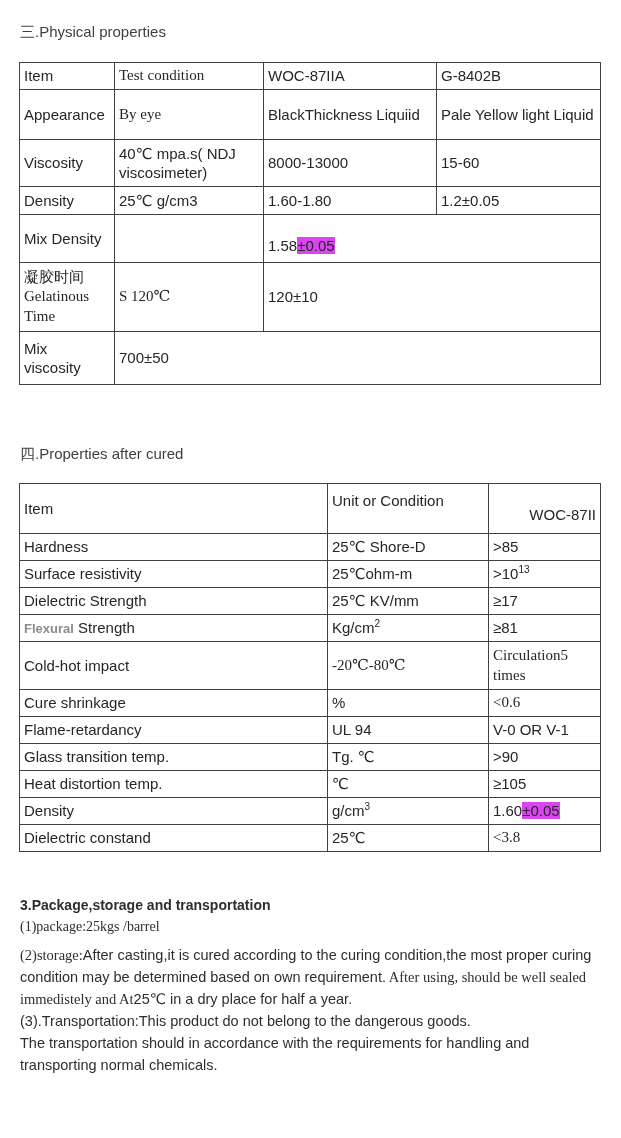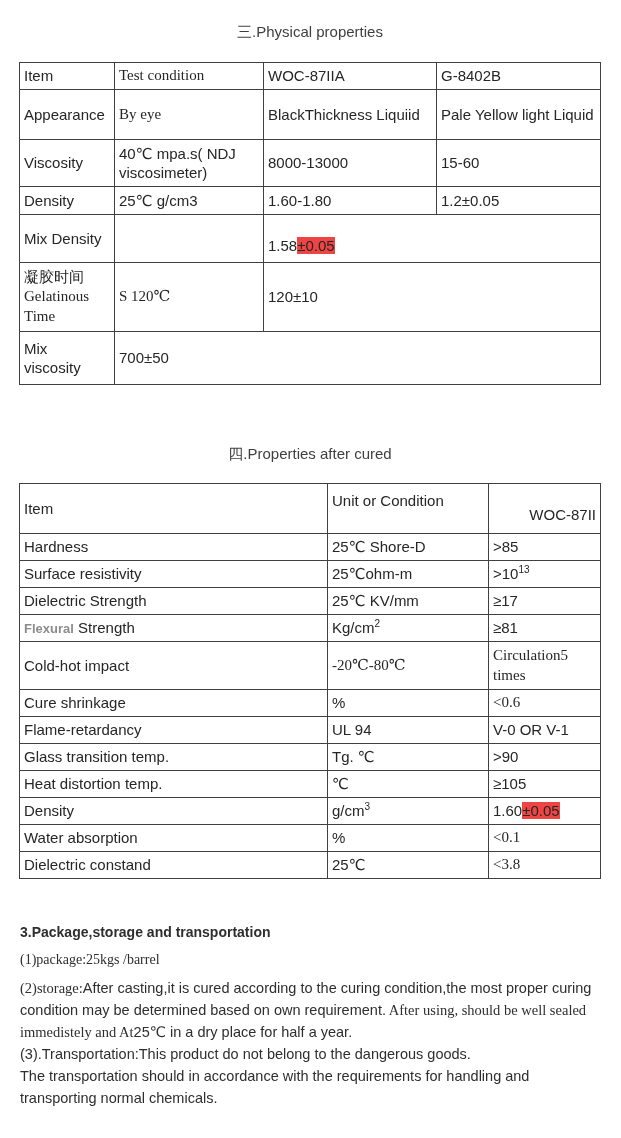--- a/index.html
+++ b/index.html
@@ -6,21 +6,21 @@
   html, body { background: #ffffff; }
   body {
     width: 621px; height: 1138px;
     font-family: "Liberation Sans", "DejaVu Sans", sans-serif;
     color: #262626;
   }
   .page { padding: 22px 21px 0 19px; }
 
   h2.sec-heading {
     font-size: 15px; font-weight: normal; color: #3f3f3f;
-    line-height: 19px; margin: 0 0 21px 1px; text-align: center;
+    line-height: 19px; margin: 0 0 21px 1px;
   }
   h2.sec-heading.cured { margin-top: 59px; margin-bottom: 20px; }
 
   table { border-collapse: collapse; width: 581px; table-layout: fixed; }
   td {
     border: 1px solid #404040;
     font-size: 15px; line-height: 1.3;
     padding: 2px 4px; vertical-align: middle;
     white-space: pre-line; overflow: hidden;
   }
@@ -37,27 +37,27 @@
   .t1 td.va-bottom { vertical-align: bottom; padding-bottom: 7px; }
 
   
   .t2 .r-head td { height: 50px; }
   .t2 tr td      { height: 27px; }
   .t2 .r-cold td { height: 48px; }
   .t2 td.va-top    { vertical-align: top; padding-top: 7px; }
   .t2 td.va-low    { vertical-align: bottom; padding-bottom: 9px; text-align: right; }
 
   sup { font-size: 10px; line-height: 0; }
-  .hl { background: #ef4444; }
+  .hl { background: #d946ef; }
   .flex-gray { color: #8c8c8c; font-weight: bold; font-size: 13px; }
 
   .footer { margin-top: 44px; padding-left: 1px; }
   .footer .f-heading { font-size: 14px; font-weight: bold; line-height: 18px; }
   .footer p { font-size: 14.5px; line-height: 22px; color: #2e2e2e; }
-  .footer .f-line1 { font-size: 14px; line-height: 21px; margin-top: 8px; }
+  .footer .f-line1 { font-size: 14px; line-height: 21px; margin-top: 2px; }
   .footer .f-p2 { margin-top: 7px; width: 575px; }
   .footer .f-line3, .footer .f-line4 { width: 575px; }
 </style>
 </head>
 <body>
 
 <div class="page">
 
   <h2 class="sec-heading">三.Physical properties</h2>
 
@@ -173,25 +173,20 @@
         <td>Heat distortion temp.</td>
         <td>℃</td>
         <td>≥105</td>
       </tr>
       <tr>
         <td>Density</td>
         <td><span>g/cm</span><sup>3</sup></td>
         <td><span>1.60</span><span class="hl">±0.05</span></td>
       </tr>
       <tr>
-        <td>Water absorption</td>
-        <td>%</td>
-        <td class="serif">&lt;0.1</td>
-      </tr>
-      <tr>
         <td>Dielectric constand</td>
         <td>25℃</td>
         <td class="serif">&lt;3.8</td>
       </tr>
     </tbody>
   </table>
 
   <div class="footer">
     <p class="f-heading">3.Package,storage and transportation</p>
     <p class="f-line1 serif">(1)package:25kgs /barrel</p>

